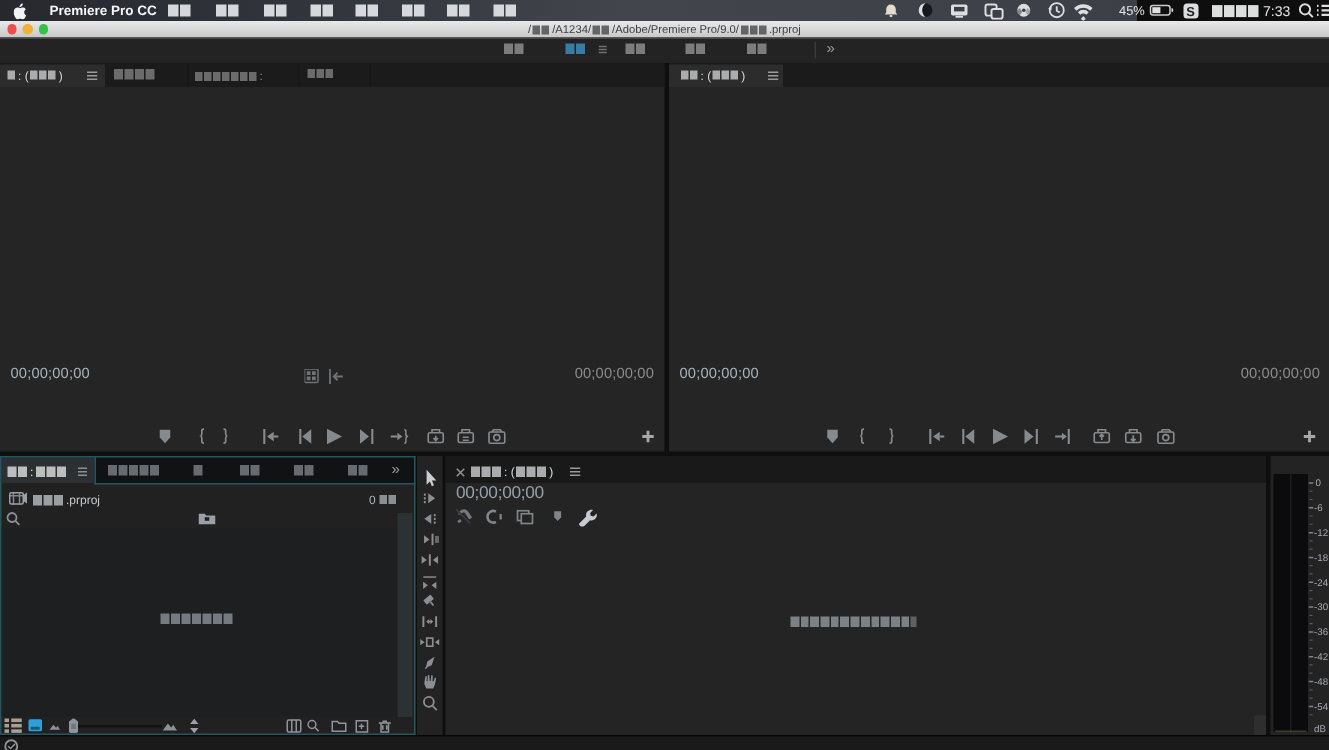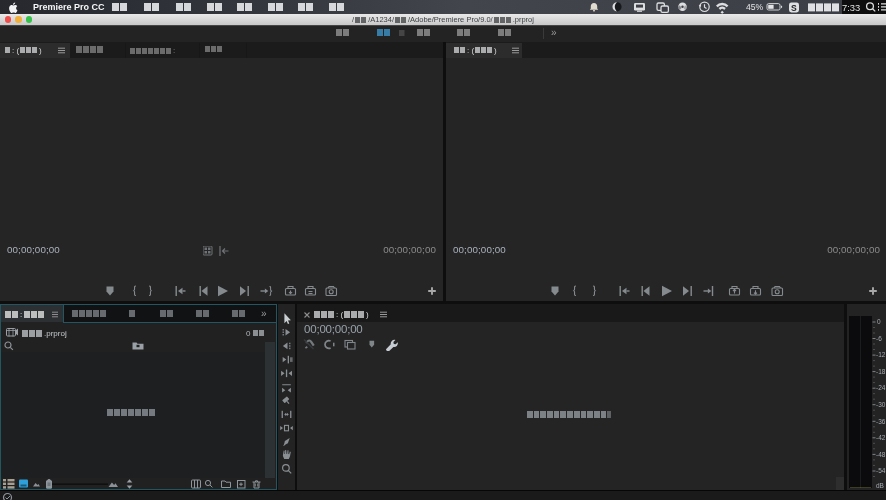--- a/index.html
+++ b/index.html
@@ -7,21 +7,21 @@
 .abs{position:absolute}
 
 .zh{display:inline-flex;align-items:flex-start}
 .zh i{display:block;background:currentColor;opacity:.75;margin-right:1px}
 .mi i{opacity:.92}
 .z6 i{width:5px;height:6px}
 .z7 i{width:6px;height:7px}
 .z8 i{width:7px;height:8px}
 .row{display:flex;align-items:center}
 
-#menubar{left:0;top:0;width:842px;height:14px;background:linear-gradient(90deg,#26282e 0,#33363d 30%,#42454c 55%,#3c3f46 100%);color:#e8eaec}
+#menubar{left:0;top:0;width:758px;height:14px;background:linear-gradient(90deg,#26282e 0,#33363d 30%,#42454c 55%,#3c3f46 100%);color:#e8eaec}
 
 #titlebar{left:0;top:14px;width:886px;height:12px;background:linear-gradient(#e9e9e9,#c8c8c8);border-bottom:1px solid #454545}
 .light{position:absolute;top:2px;width:6.6px;height:6.6px;border-radius:50%}
 
 #wsbar{left:0;top:26px;width:886px;height:16px;background:#232323;color:#9b9b9b}
 
 .monitor{top:42px;height:259px;background:#252525}
 .mtabbar{position:absolute;left:0;top:0;width:100%;height:16px;background:#1b1b1b}
 .mtab{position:absolute;top:1px;height:15px;background:#2c2c2c}
 .tc{position:absolute;font-size:9.8px;letter-spacing:.1px;color:#a9b2bb}

